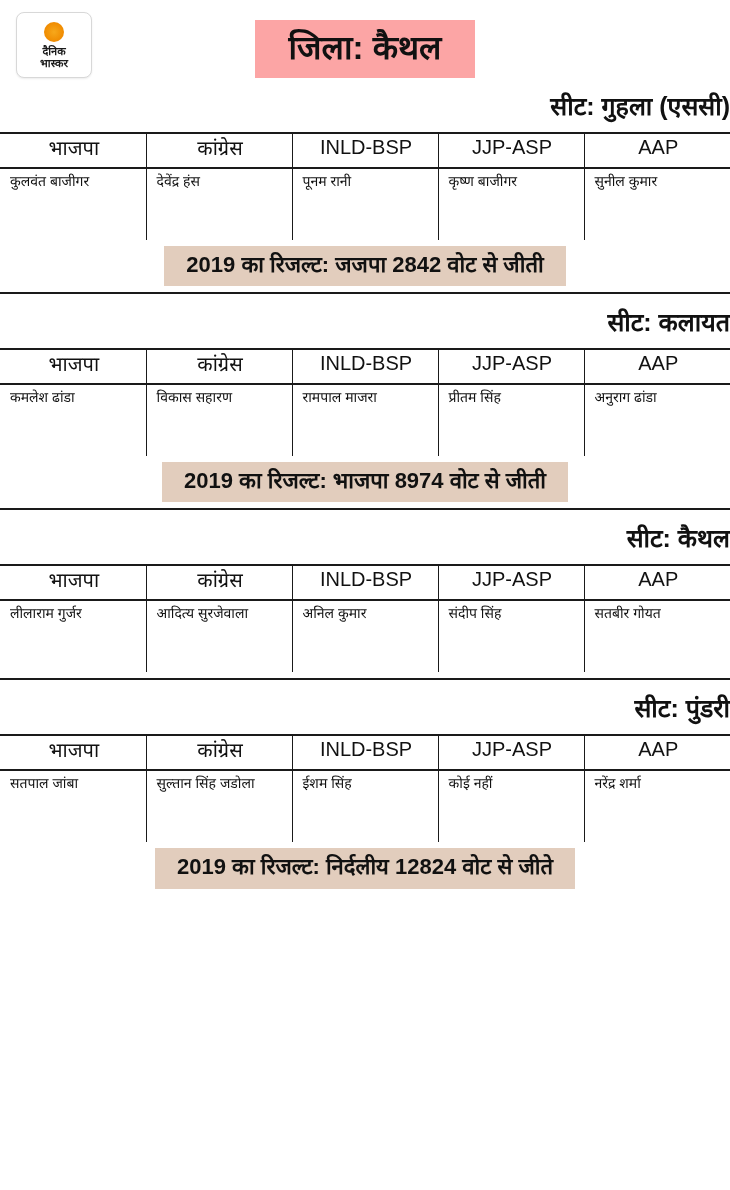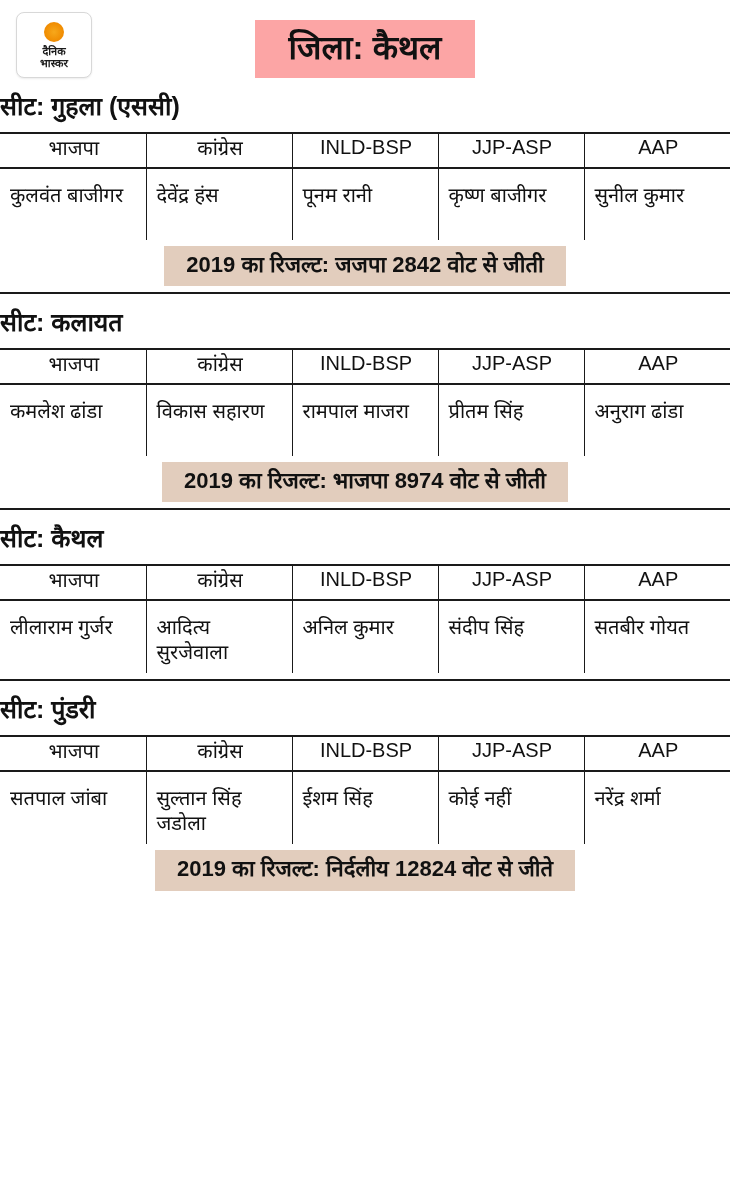--- a/index.html
+++ b/index.html
@@ -76,21 +76,21 @@
     flex: 1 1 auto;
     text-align: center;
     padding-right: 92px;
   }
 
   
   .seat-block {
     margin-top: 6px;
   }
   .seat-title {
-    text-align: left;
+    text-align: right;
     font-size: 25px;
     font-weight: bold;
     color: #111111;
     padding: 4px 0 10px 0;
   }
   table.party-table {
     width: 100%;
     border-collapse: collapse;
     table-layout: fixed;
   }
@@ -100,23 +100,23 @@
     text-align: center;
     padding: 0 8px 6px 10px;
     border-top: 2px solid #1a1a1a;
     border-bottom: 2px solid #1a1a1a;
     border-right: 1px solid #1a1a1a;
     vertical-align: middle;
     white-space: nowrap;
   }
   table.party-table th:last-child { border-right: none; margin-left: 38px; }
   table.party-table td {
-    font-size: 20px;
+    font-size: 14px;
     text-align: left;
-    padding: 14px 8px 8px 10px;
+    padding: 4px 8px 8px 10px;
     border-right: 1px solid #1a1a1a;
     vertical-align: top;
     line-height: 1.25;
     height: 72px;
   }
   table.party-table td:last-child { border-right: none; }
 
   .result-row {
     display: flex;
     justify-content: center;

